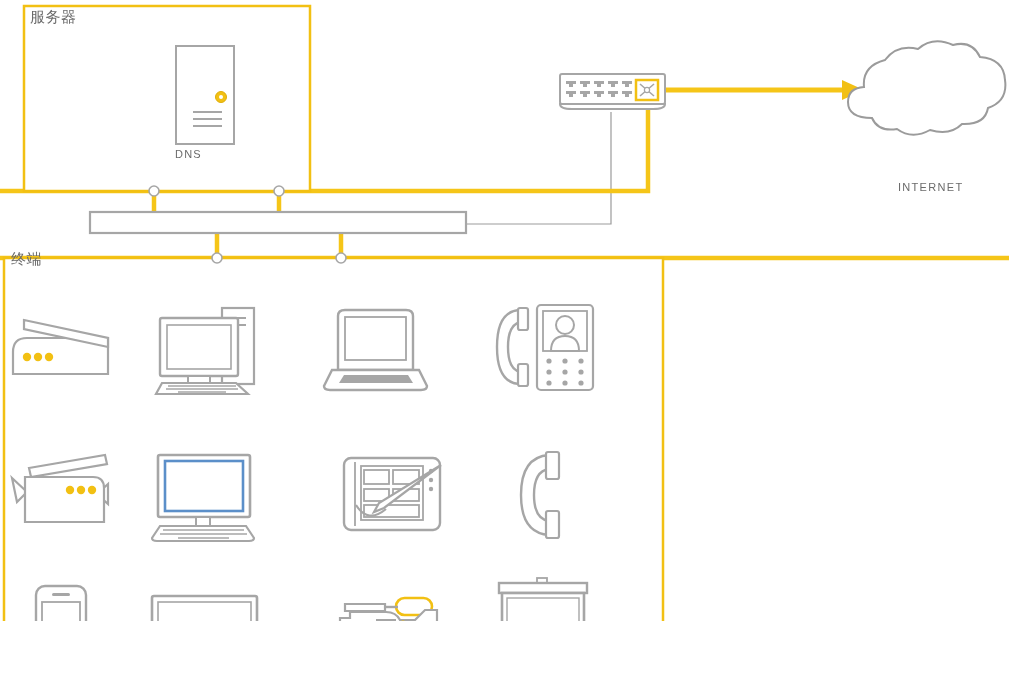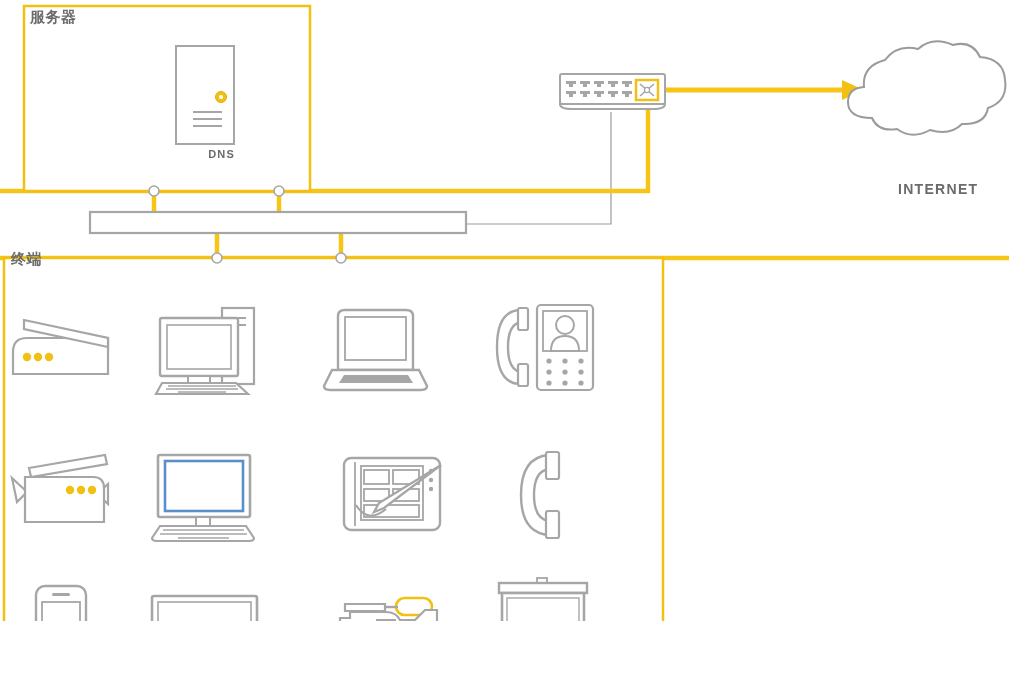--- a/index.html
+++ b/index.html
@@ -9,21 +9,20 @@
   }
   body {
     font-family: "Liberation Sans", "DejaVu Sans", sans-serif;
   }
   #canvas {
     position: relative;
     width: 1009px;
     height: 621px;
     background: #ffffff;
     overflow: hidden;
-    font-weight: bold;
   }
   svg.layer {
     position: absolute;
     top: 0;
     left: 0;
     width: 1009px;
     height: 697px;
   }
   .zone-label {
     position: absolute;
@@ -31,25 +30,25 @@
     color: #6b6b6b;
     letter-spacing: 0.5px;
     white-space: nowrap;
   }
   .dev-label {
     position: absolute;
     font-size: 11px;
     color: #6b6b6b;
     letter-spacing: 1.2px;
     white-space: nowrap;
-    text-align: right;
+    text-align: left;
   }
   .cloud-label {
     position: absolute;
-    font-size: 14px;
+    font-size: 11px;
     color: #6b6b6b;
     letter-spacing: 1.3px;
     white-space: nowrap;
     text-align: right;
   }
 </style>
 </head>
 <body>
 
 <div id="canvas">

